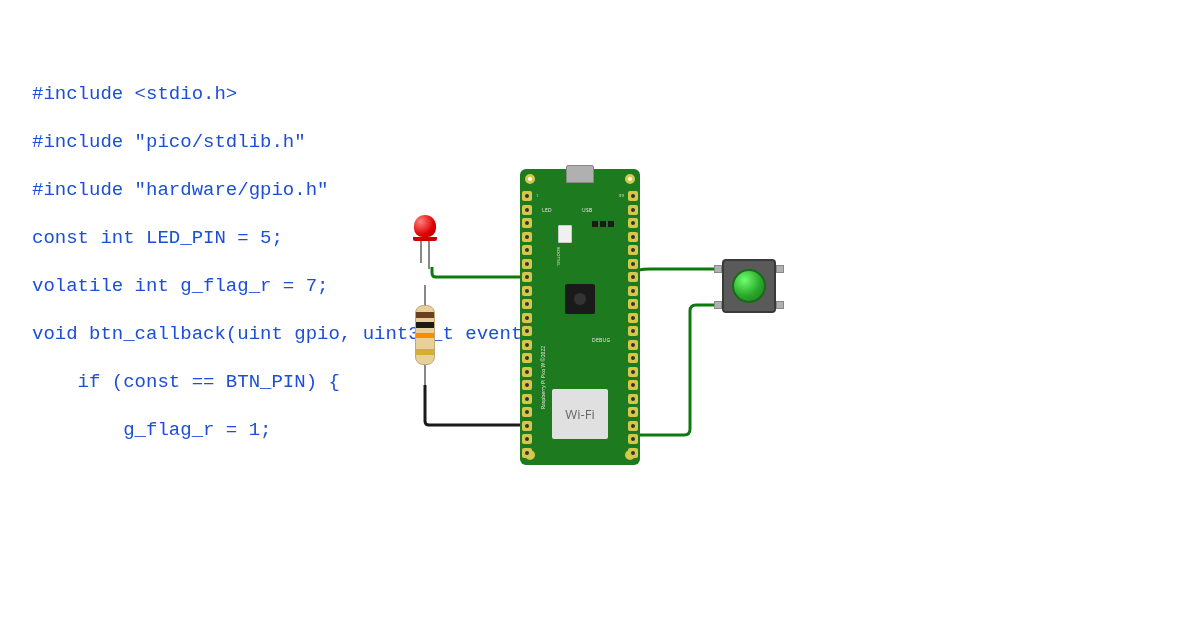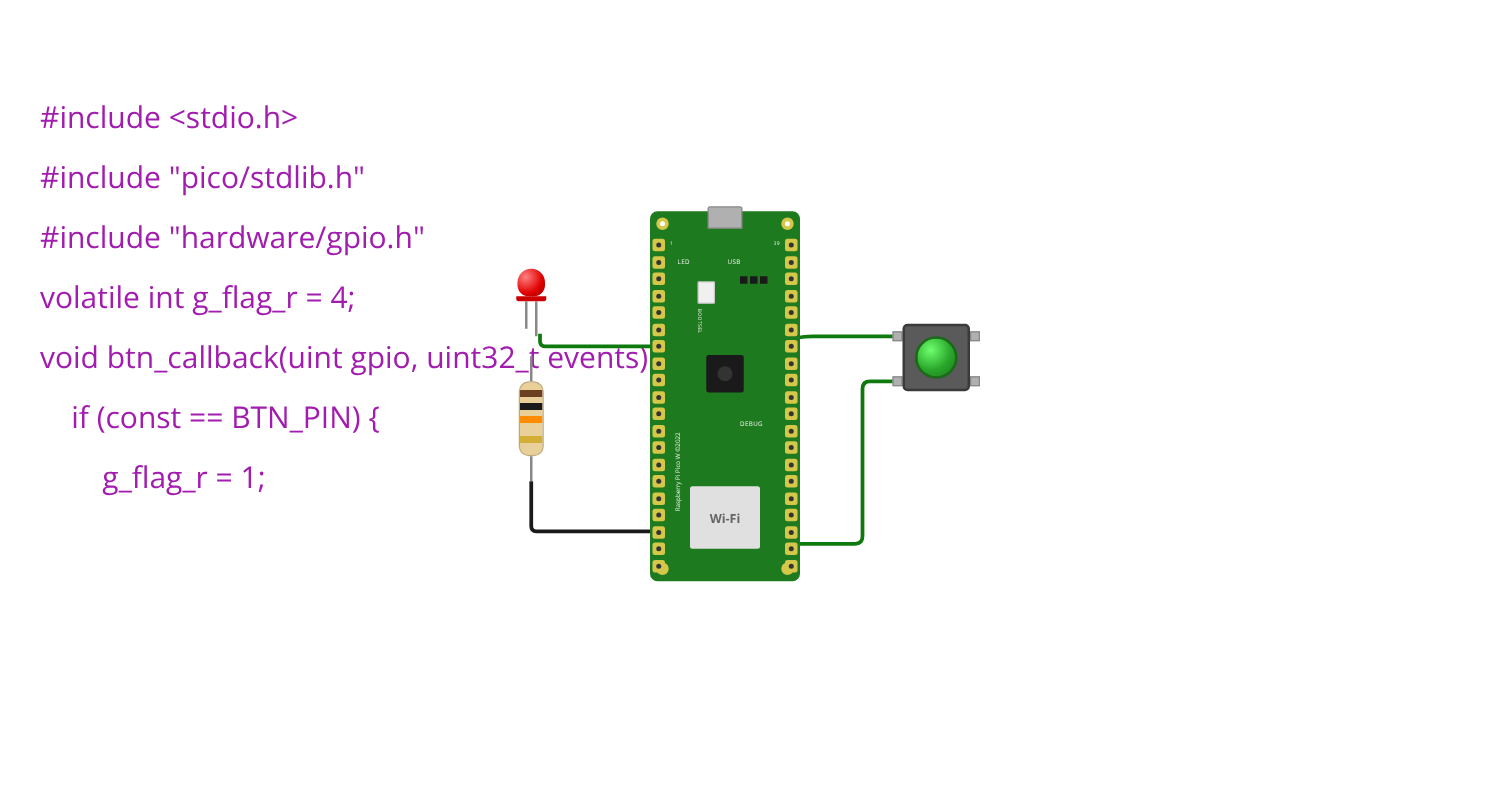--- a/index.html
+++ b/index.html
@@ -8,24 +8,25 @@
       height: 630px;
       background: #ffffff;
       font-family: "Open Sans", -apple-system, sans-serif;
       position: relative;
       overflow: hidden;
     }
     .code-area {
       position: absolute;
       left: 32px;
       top: 70px;
-      font-size: 24px;
+      font-size: 19px;
       line-height: 48px;
-      color: #a21caf;
+      color: #1d4ed8;
       font-weight: 400;
+      font-family: Liberation Mono, monospace;
     }
     .code-line { white-space: pre; }
     .circuit-area {
       position: absolute;
       left: 400px;
       top: 165px;
       width: 450px;
       height: 330px;
     }
     
@@ -117,21 +118,21 @@
       width: 56px;
       height: 50px;
       background: #e0e0e0;
       border-radius: 2px;
       display: flex;
       align-items: center;
       justify-content: center;
       font-size: 12px;
       color: #555;
     }
-    .wifi-label { font-size: 10px; color: #666; font-weight: bold; }
+    .wifi-label { font-size: 13px; color: #666; }
     .bootsel {
       position: absolute;
       left: 38px;
       top: 56px;
       width: 14px;
       height: 18px;
       background: #f0f0f0;
       border: 1px solid #ccc;
       border-radius: 1px;
     }
@@ -292,22 +293,23 @@
     }
   </style>
 </head>
 <body>
 
 <div class="code-area">
   <div class="code-line">#include &lt;stdio.h&gt;</div>
   <div class="code-line">#include "pico/stdlib.h"</div>
   <div class="code-line">#include "hardware/gpio.h"</div>
   <div class="code-line"></div>
+  <div class="code-line">const int LED_PIN = 5;</div>
   <div class="code-line"></div>
-  <div class="code-line">volatile int g_flag_r = 4;</div>
+  <div class="code-line">volatile int g_flag_r = 7;</div>
   <div class="code-line"></div>
   <div class="code-line">void btn_callback(uint gpio, uint32_t events) {</div>
   <div class="code-line">    if (const == BTN_PIN) {</div>
   <div class="code-line">        g_flag_r = 1;</div>
 </div>
 
 <div class="circuit-area">
 
   <svg class="wire" style="left:0;top:0;width:450px;height:330px;position:absolute;">
     <path d="M 32 102 L 32 108 Q 32 112 36 112 L 126 112" stroke="#0e7a0e"></path>

